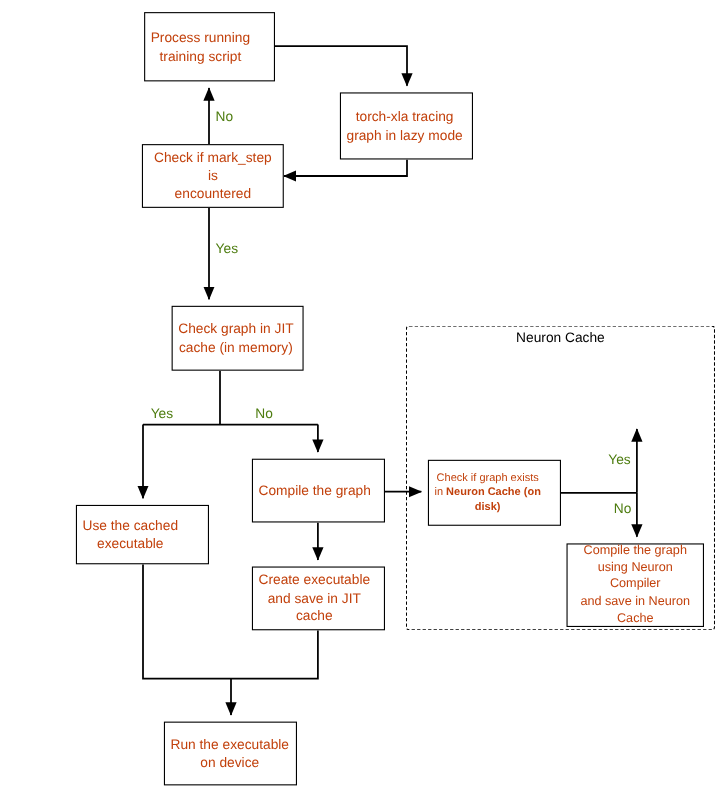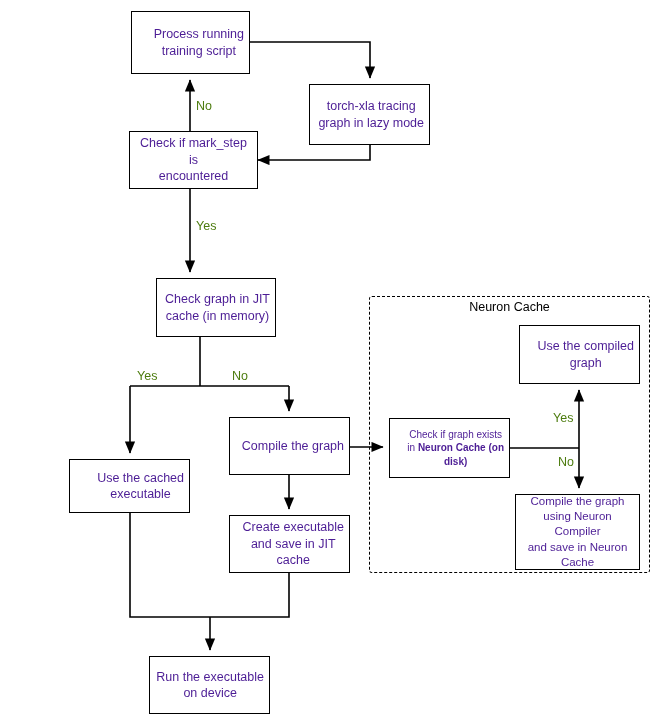--- a/index.html
+++ b/index.html
@@ -22,23 +22,23 @@
     width: 656px;
     height: 723px;
   }
   .node {
     position: absolute;
     box-sizing: border-box;
     border: 1.6px solid #000000;
     background: #ffffff;
     display: flex;
     align-items: center;
-    justify-content: flex-end;
+    justify-content: flex-start;
     text-align: center;
-    color: #4c1d95;
+    color: #c2410c;
     font-size: 12.5px;
     line-height: 1.32;
     padding: 2px 5px;
   }
   .node span.txt { display: block; }
   .group-box {
     position: absolute;
     box-sizing: border-box;
     border: 1.6px dashed #000000;
     background: transparent;
@@ -159,26 +159,20 @@
   </div>
 
   <div class="node" style="left:389px; top:418px; width:121px; height:60px; font-size:10px;">
     <div>
       <span class="txt">Check if graph exists</span>
       <span class="txt"><span>in </span><span class="bold">Neuron Cache (on</span></span>
       <span class="txt bold">disk)</span>
     </div>
   </div>
 
-  <div class="node" style="left:519px; top:325px; width:121px; height:59px;">
-    <div>
-      <span class="txt">Use the compiled</span>
-      <span class="txt">graph</span>
-    </div>
-  </div>
 
   <div class="node" style="left:515px; top:494px; width:125px; height:76px; font-size:11.5px;">
     <div>
       <span class="txt">Compile the graph</span>
       <span class="txt">using Neuron Compiler</span>
       <span class="txt">and save in Neuron</span>
       <span class="txt">Cache</span>
     </div>
   </div>
 

